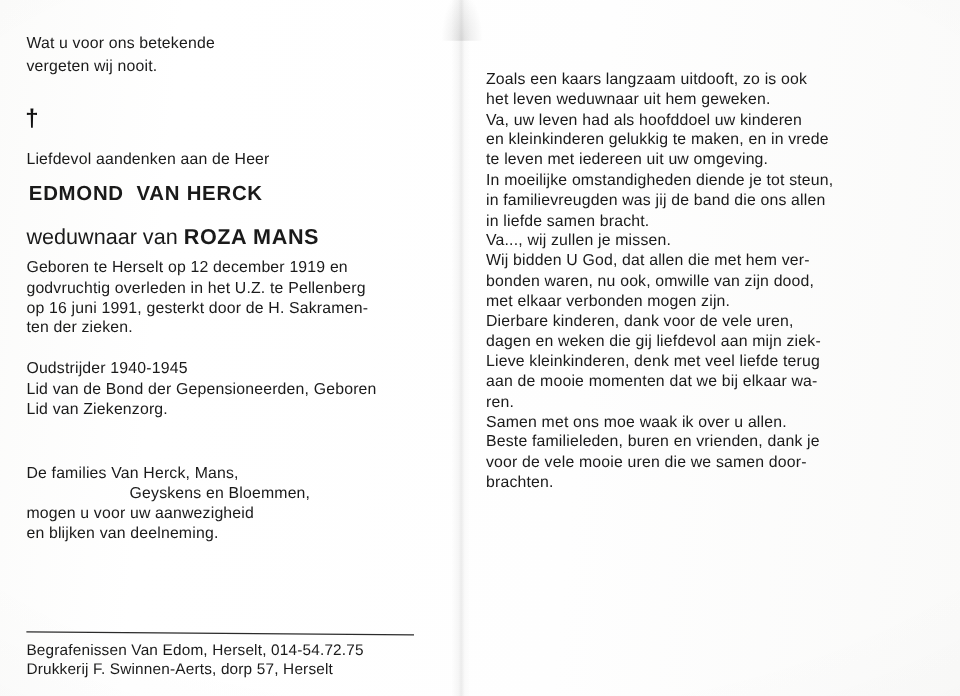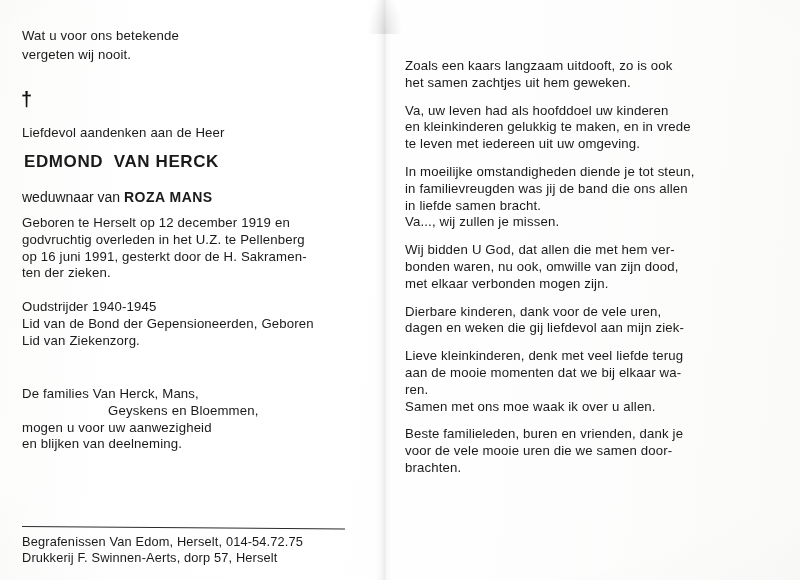--- a/index.html
+++ b/index.html
@@ -74,21 +74,21 @@
     line-height: 16.5px;
     letter-spacing: 0.15px;
   }
 
   
   .just {
     text-align: justify;
     text-align-last: left;
   }
 
-  .para + .para { margin-top: 11px; }
+  .para + .para { }
 
   
   #opening-verse {
     left: 22px;
     top: 26px;
     width: 330px;
   }
   #opening-verse p { line-height: 19px; }
 
   #cross-icon {
@@ -114,21 +114,21 @@
     line-height: 20px;
     font-weight: bold;
     letter-spacing: 0.6px;
     white-space: pre;
   }
 
   #spouse-line {
     left: 22px;
     top: 189px;
     width: 330px;
-    font-size: 14px;
+    font-size: 18px;
     line-height: 17px;
   }
   #spouse-line b {
     font-weight: bold;
     letter-spacing: 0.5px;
   }
 
   #life-dates {
     left: 22px;
     top: 215px;
@@ -235,21 +235,21 @@
     </div>
 
   </div>
 
   <div class="col" id="right-page">
 
     <div class="block" id="reflections">
 
       <div class="para">
         <p class="line just">Zoals een kaars langzaam uitdooft, zo is ook</p>
-        <p class="line">het samen zachtjes uit hem geweken.</p>
+        <p class="line">het leven weduwnaar uit hem geweken.</p>
       </div>
 
       <div class="para">
         <p class="line just">Va, uw leven had als hoofddoel uw kinderen</p>
         <p class="line just">en kleinkinderen gelukkig te maken, en in vrede</p>
         <p class="line">te leven met iedereen uit uw omgeving.</p>
       </div>
 
       <div class="para">
         <p class="line just">In moeilijke omstandigheden diende je tot steun,</p>

